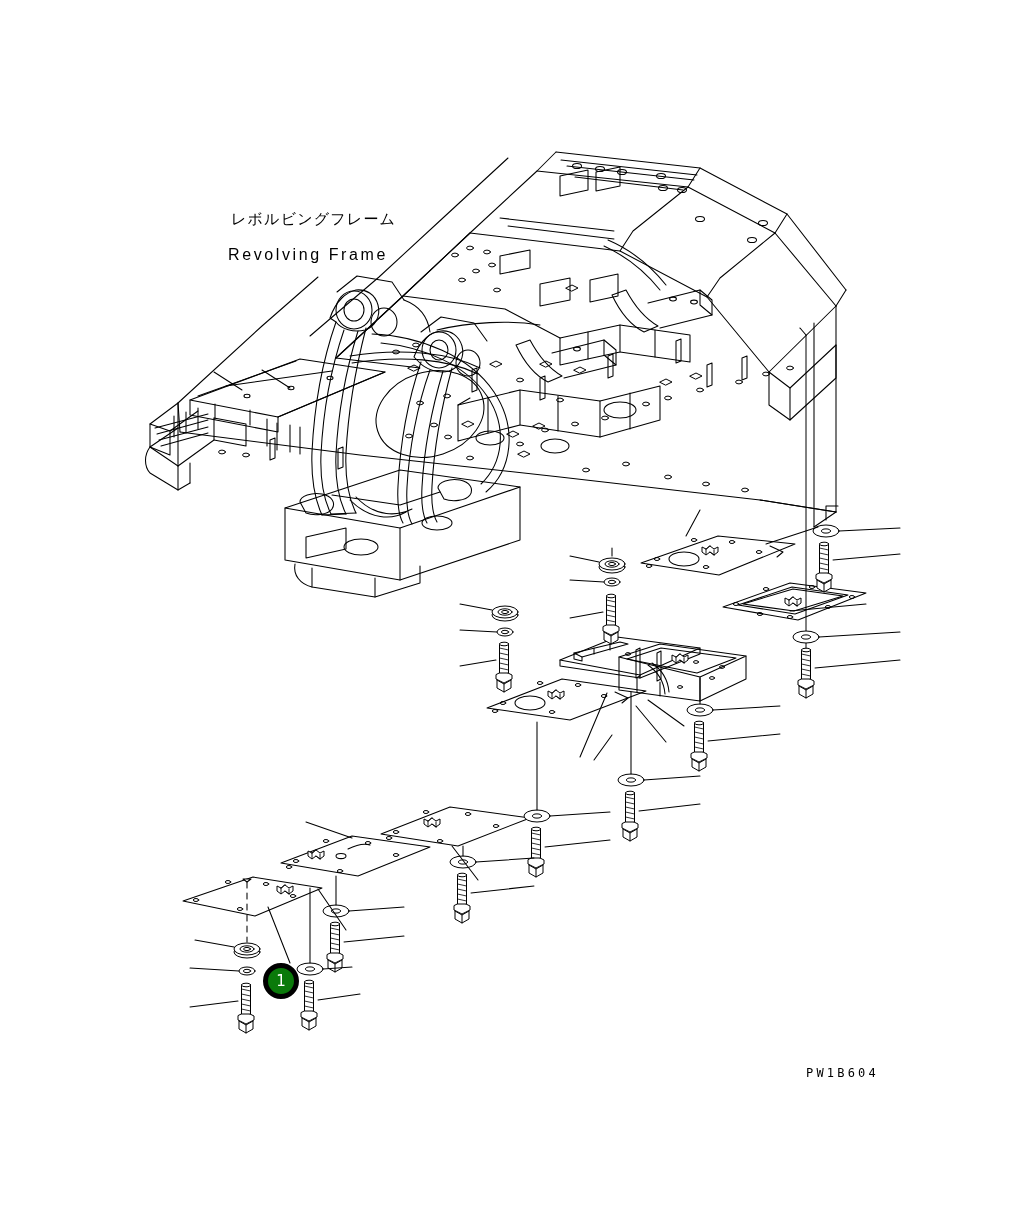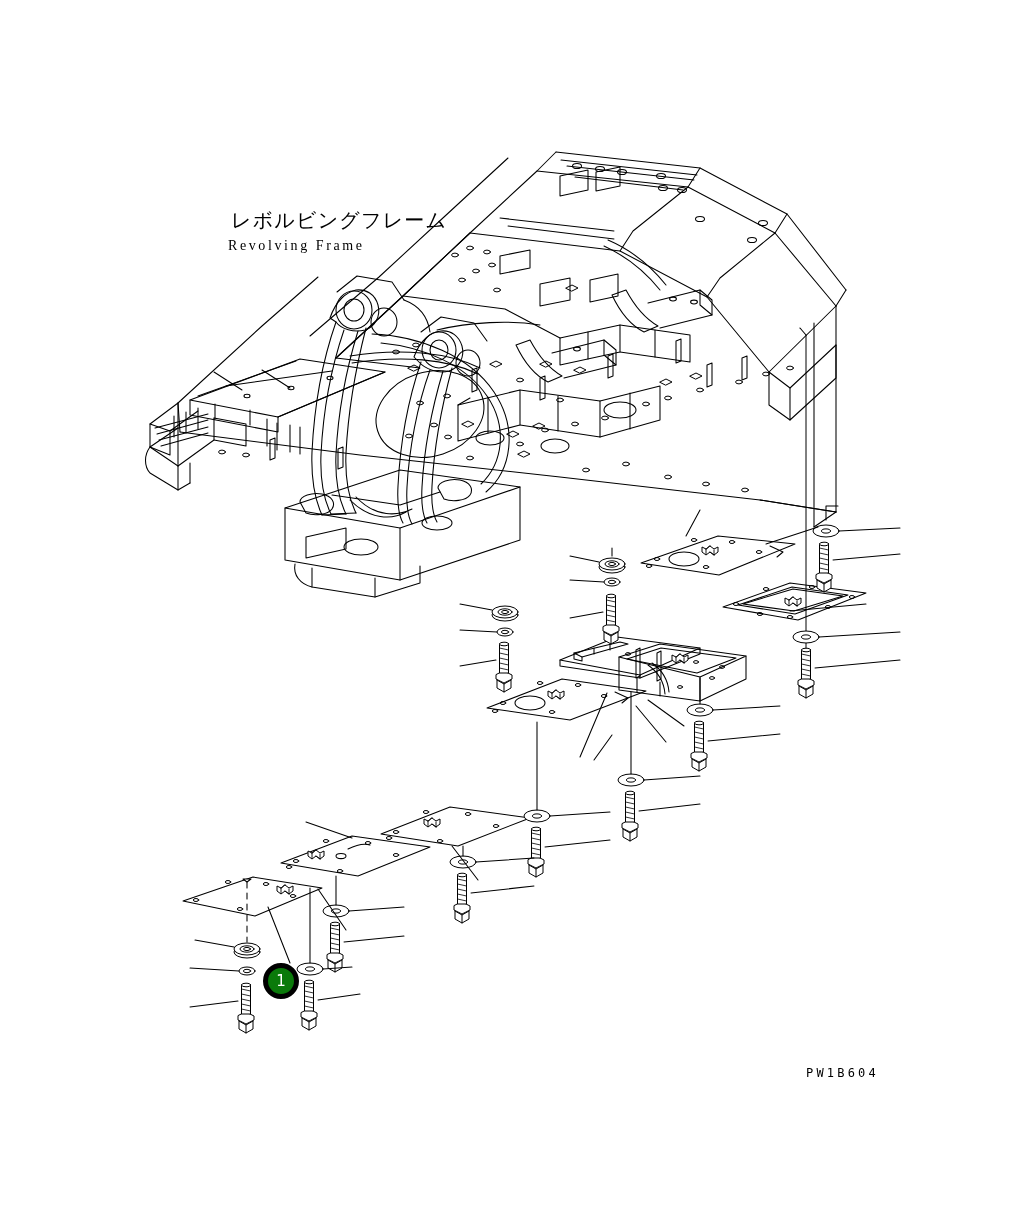--- a/index.html
+++ b/index.html
@@ -7,27 +7,27 @@
   body{
     width:1027px;height:1228px;
     font-family:"DejaVu Sans",sans-serif;
     position:relative;overflow:hidden;
   }
   #sheet{position:absolute;left:0;top:0;width:1027px;height:1228px;background:#fff;}
   svg#dwg{position:absolute;left:0;top:0;width:1027px;height:1228px;display:block;}
   .lbl{position:absolute;white-space:pre;color:#000;}
   #label-jp{
     left:231px;top:212px;
-    font-family:Liberation Sans, sans-serif;
-    font-size:20px;letter-spacing:1.2px;line-height:17px;
+    font-family:Liberation Mono, monospace;
+    font-size:15px;letter-spacing:1.2px;line-height:17px;
   }
   #label-en{
-    left:228px;top:238px;
-    font-family:Liberation Serif, serif;
-    font-size:14px;letter-spacing:2.6px;line-height:16px;
+    left:228px;top:247px;
+    font-family:Liberation Sans, sans-serif;
+    font-size:16px;letter-spacing:2.6px;line-height:16px;
   }
   #drawing-code{
     left:806px;top:1066px;
     font-family:"DejaVu Sans Mono","Liberation Mono",monospace;
     font-size:12px;letter-spacing:3.2px;font-weight:normal;
   }
   #callout-1{
     position:absolute;left:263px;top:963px;
     width:36px;height:36px;border-radius:50%;
     background:#0a7a0a;border:5px solid #000;

